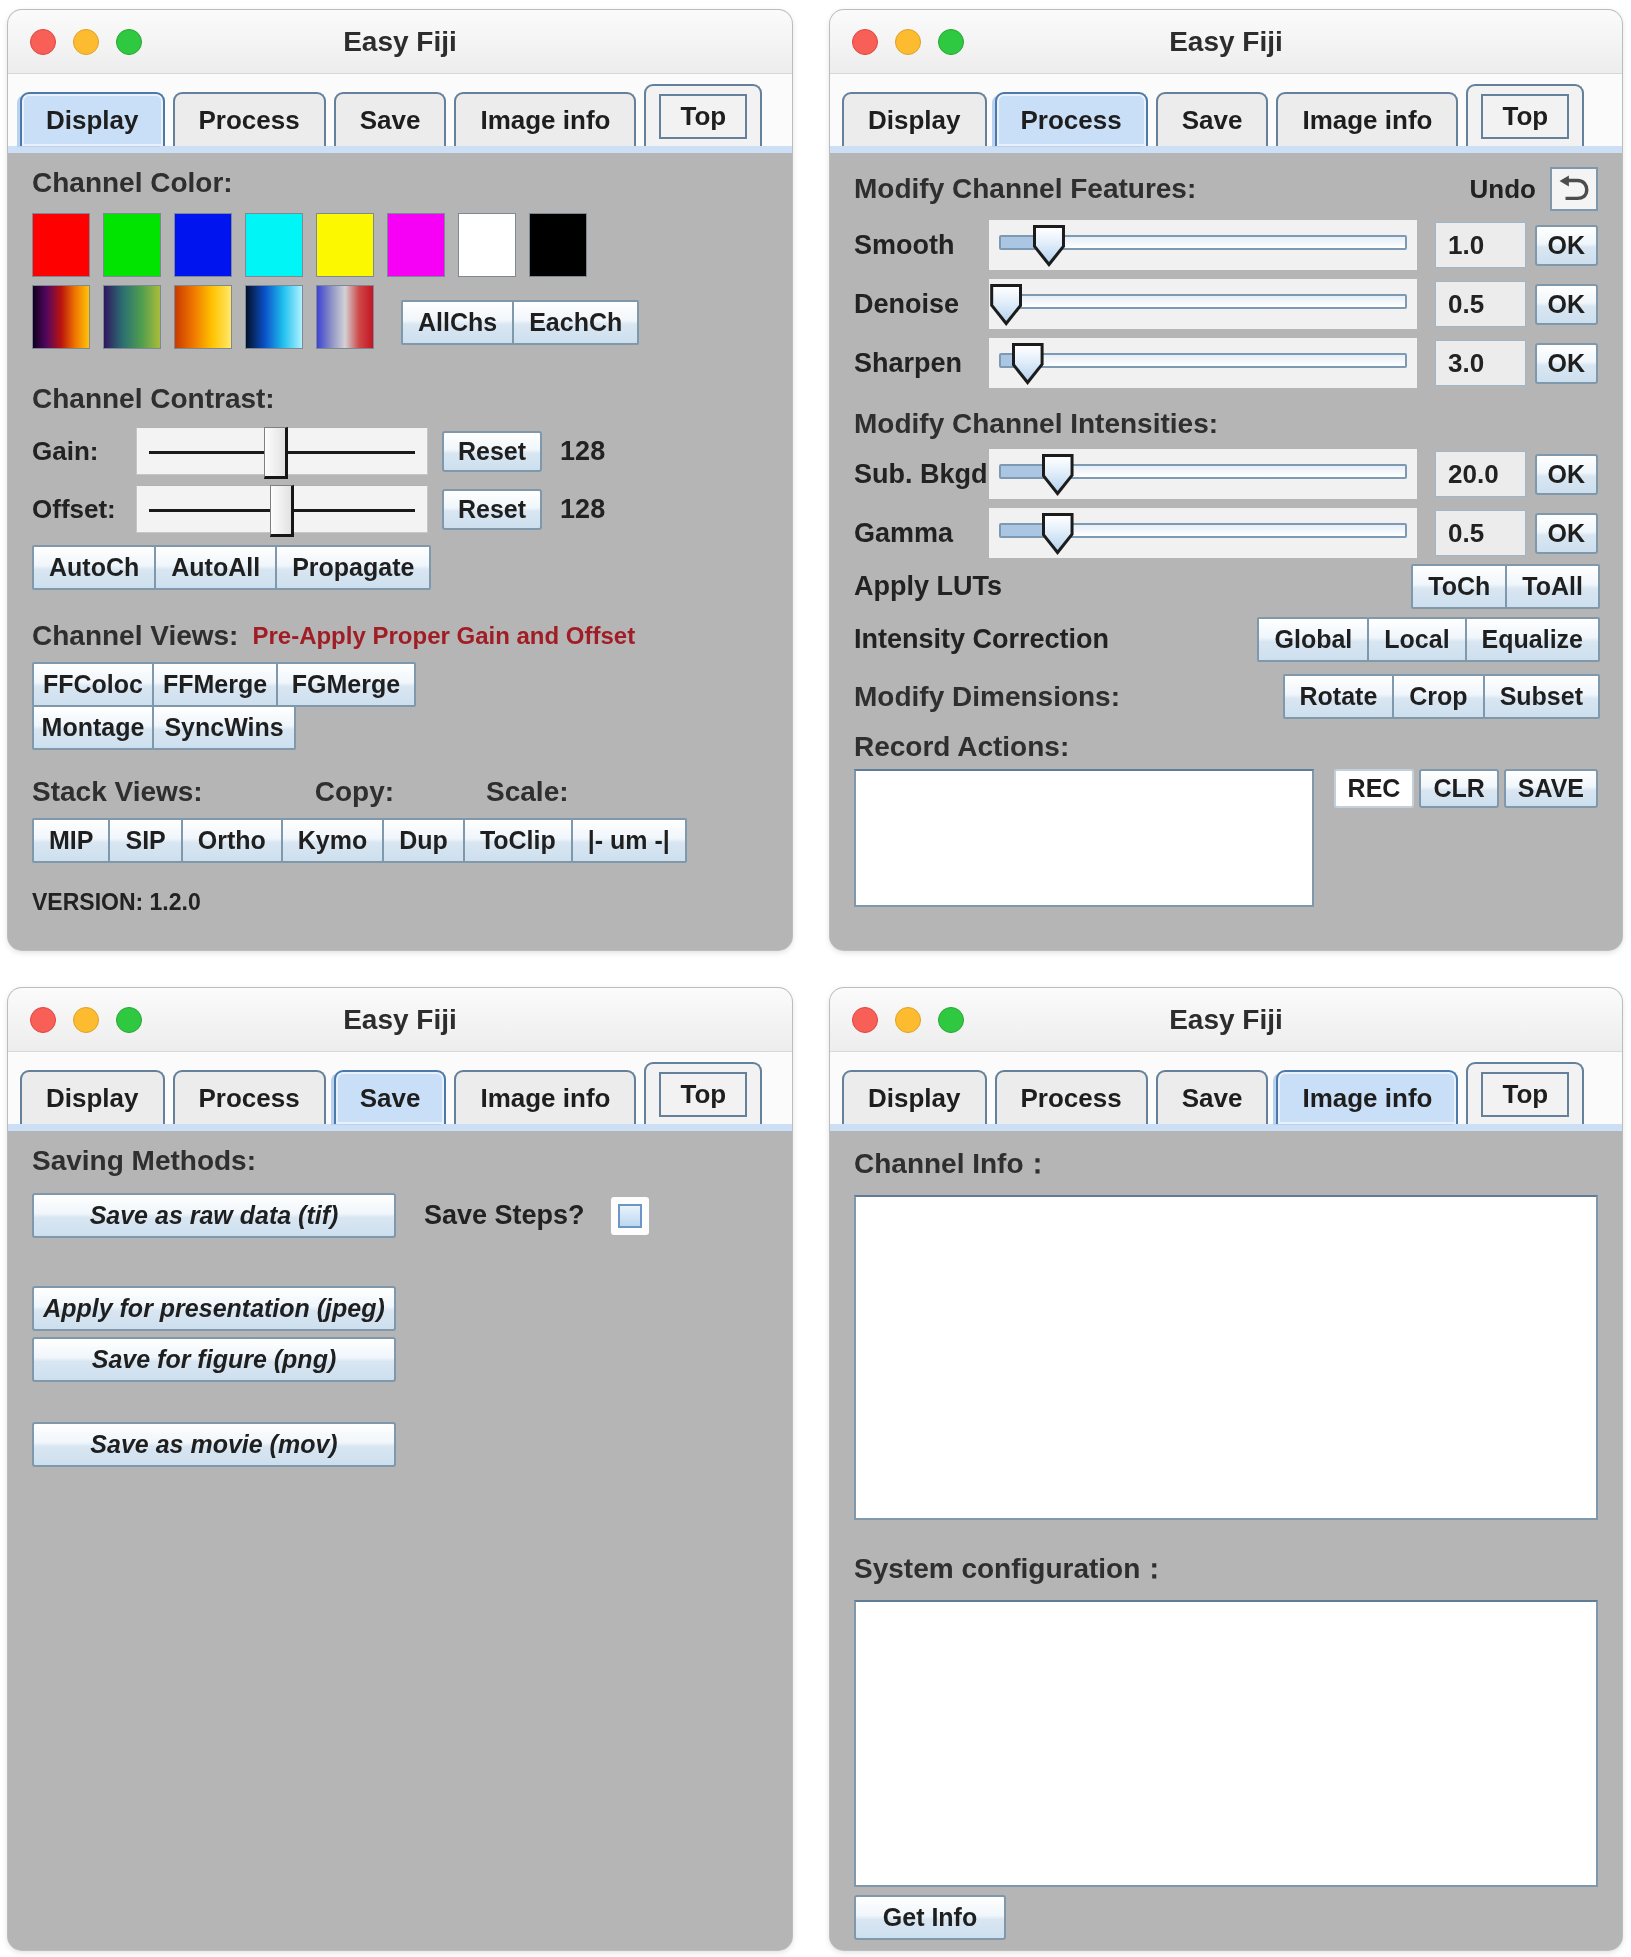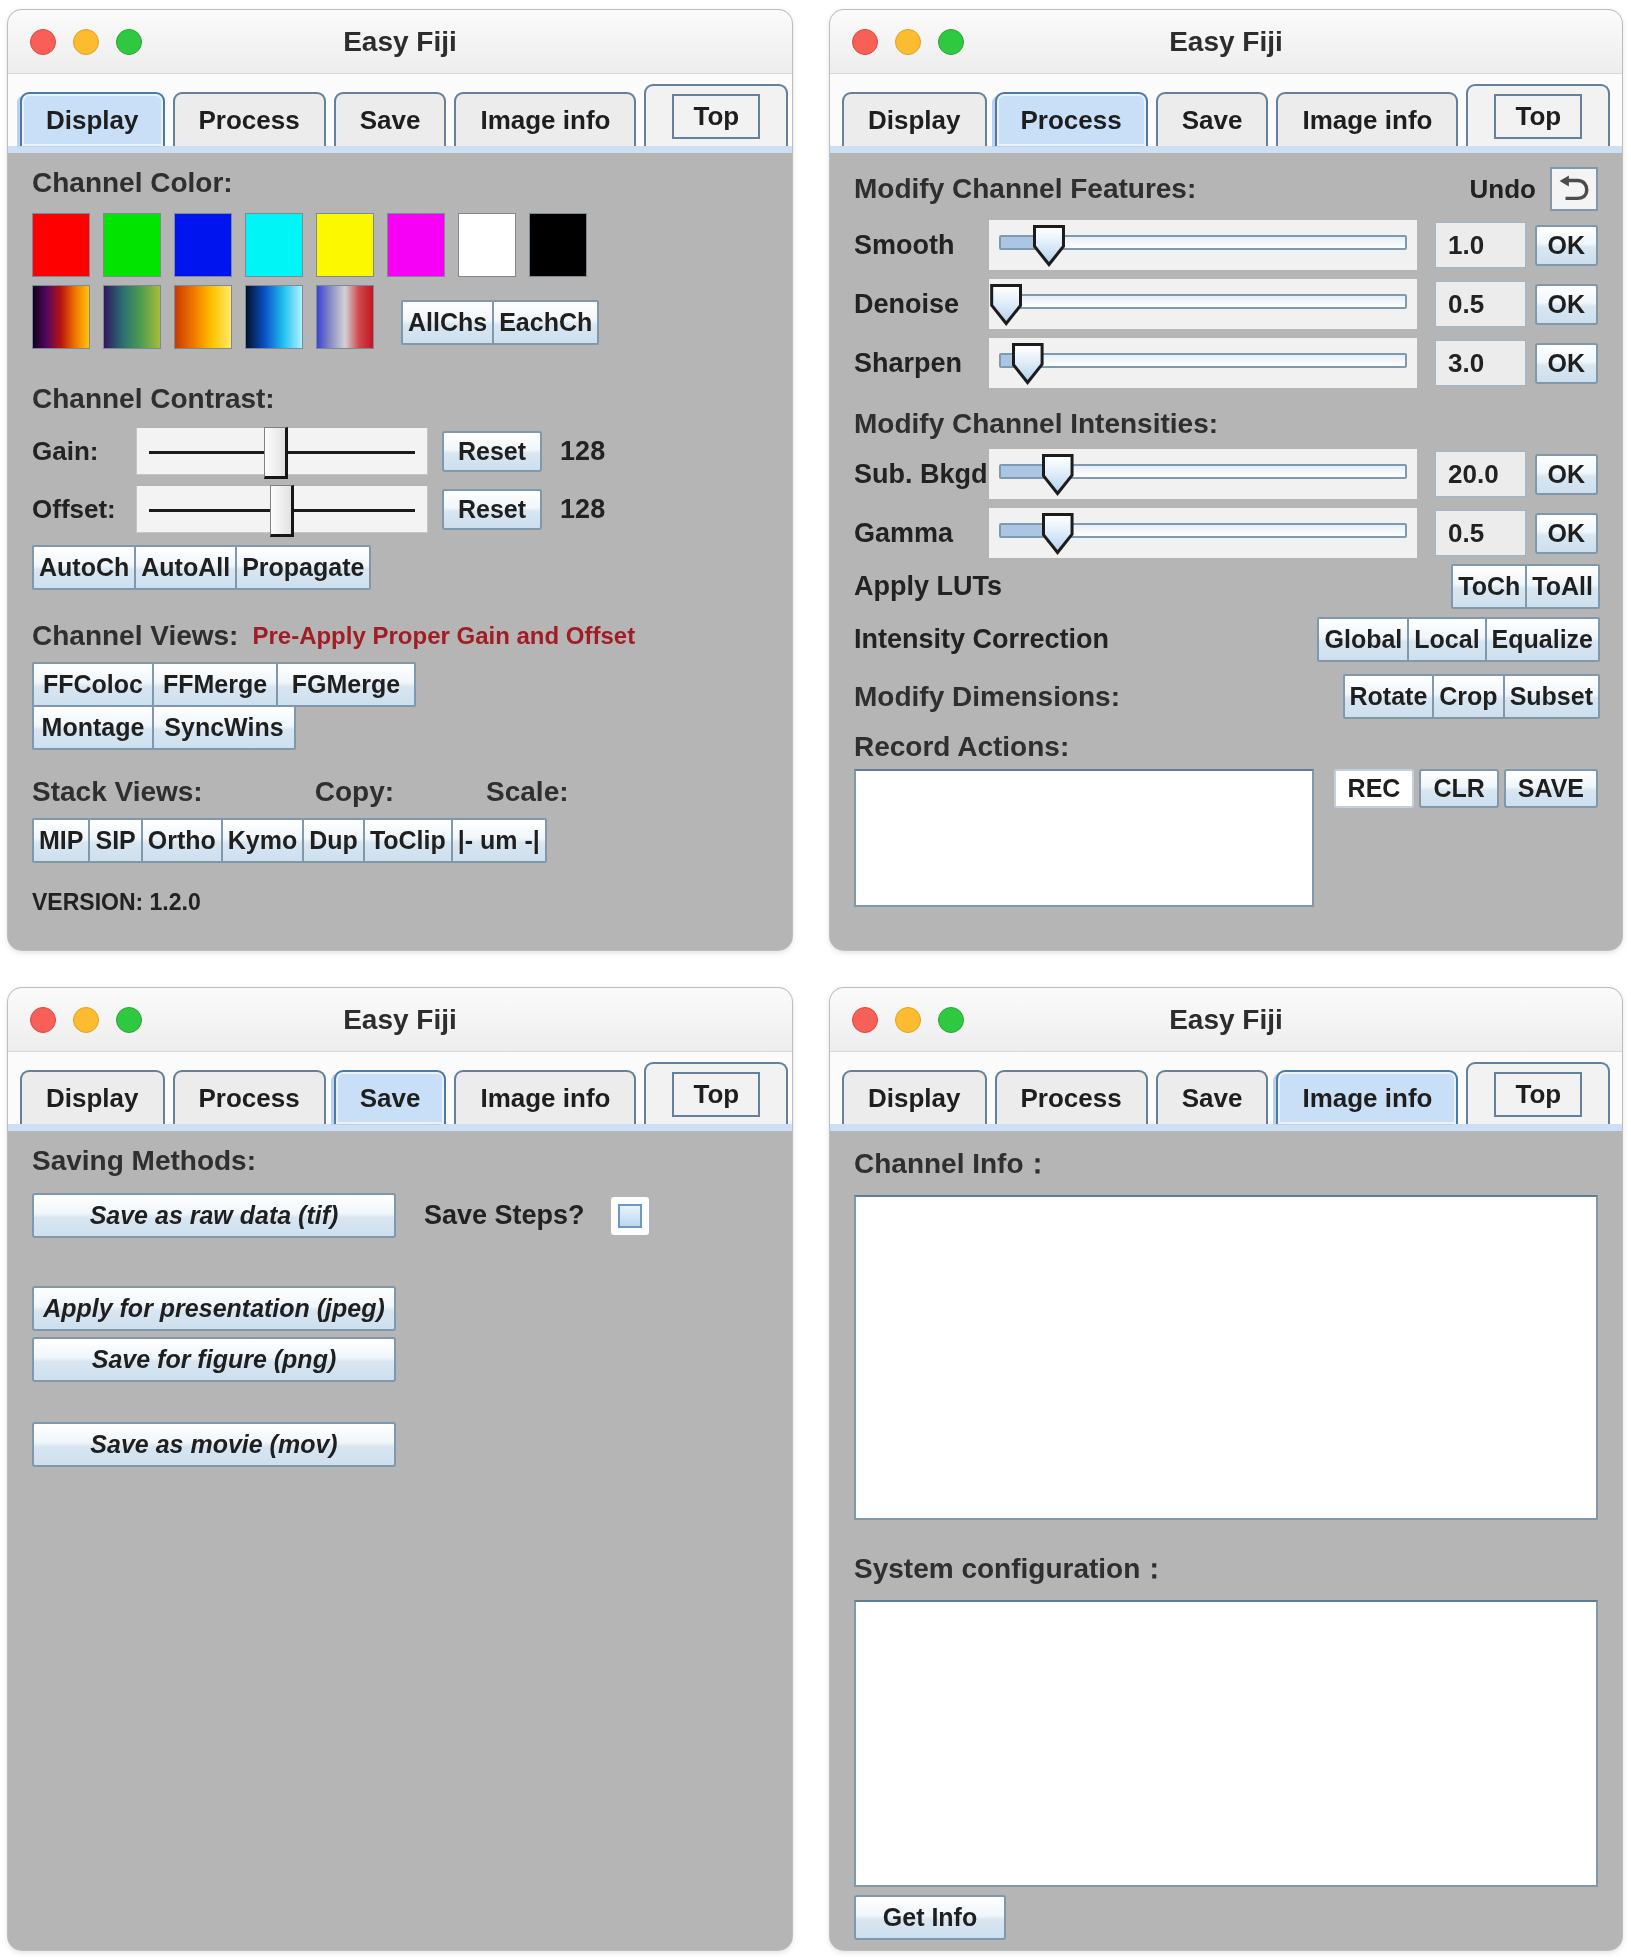--- a/index.html
+++ b/index.html
@@ -26,32 +26,32 @@
     font-size:28px; font-weight:bold; color:#2d2d2d; }
 
   .tabbar { height:79px; flex:0 0 auto; background:#fbfbfb; display:flex;
     align-items:flex-end; padding-left:12px; border-bottom:7px solid #cddff5; }
   .tab { height:54px; display:flex; align-items:center; padding:0 24px;
     background:#ececec; border:2px solid #64809a; border-bottom:none;
     border-radius:9px 9px 0 0; margin-right:8px; font-size:26px; font-weight:bold;
     color:#1e1e1e; white-space:nowrap; }
   .tab.sel { background:#c9dff8; border-color:#4d79a9;
     box-shadow:inset 0 0 0 2px #e9f2fc, -4px 2px 0 -1px #b9d2ef; }
-  .tab.toptab { background:#f2f2f2; padding:0 26px; height:62px; }
+  .tab.toptab { background:#f2f2f2; padding:0 13px; height:62px; }
   .top-inner { border:2px solid #64809a; padding:5px 19px; background:#f2f2f2;
     font-size:26px; font-weight:bold; }
 
   .content { flex:1; padding:12px 24px 10px 24px; display:flex;
     flex-direction:column; overflow:hidden; }
 
   .heading { font-size:28px; font-weight:bold; color:#2f2f2f; white-space:nowrap; }
   .warn { color:#a11d25; font-size:24px; font-weight:bold; margin-left:14px; white-space:nowrap; }
 
   .btn { display:inline-flex; align-items:center; justify-content:center;
-    padding:6px 5px; font-size:25px; font-weight:bold; color:#1f1f1f;
+    padding:6px 15px; font-size:25px; font-weight:bold; color:#1f1f1f;
     background:linear-gradient(180deg,#ffffff 0%,#f0f6fb 45%,#d9e6f2 55%,#cddfee 100%);
     border:2px solid #7f98ac; border-radius:3px; white-space:nowrap; }
   .btn-group { display:flex; }
   .btn-group .btn { margin-right:-2px; border-radius:2px; }
   .btn.white { background:#ffffff; border-color:#c3cfda; }
 
   
   .swatch-row { display:flex; gap:13px; margin-top:14px; align-items:flex-end; }
   .swatch { width:58px; height:64px; border:1px solid #7d8a96; }
   .row-flex { display:flex; align-items:center; }

